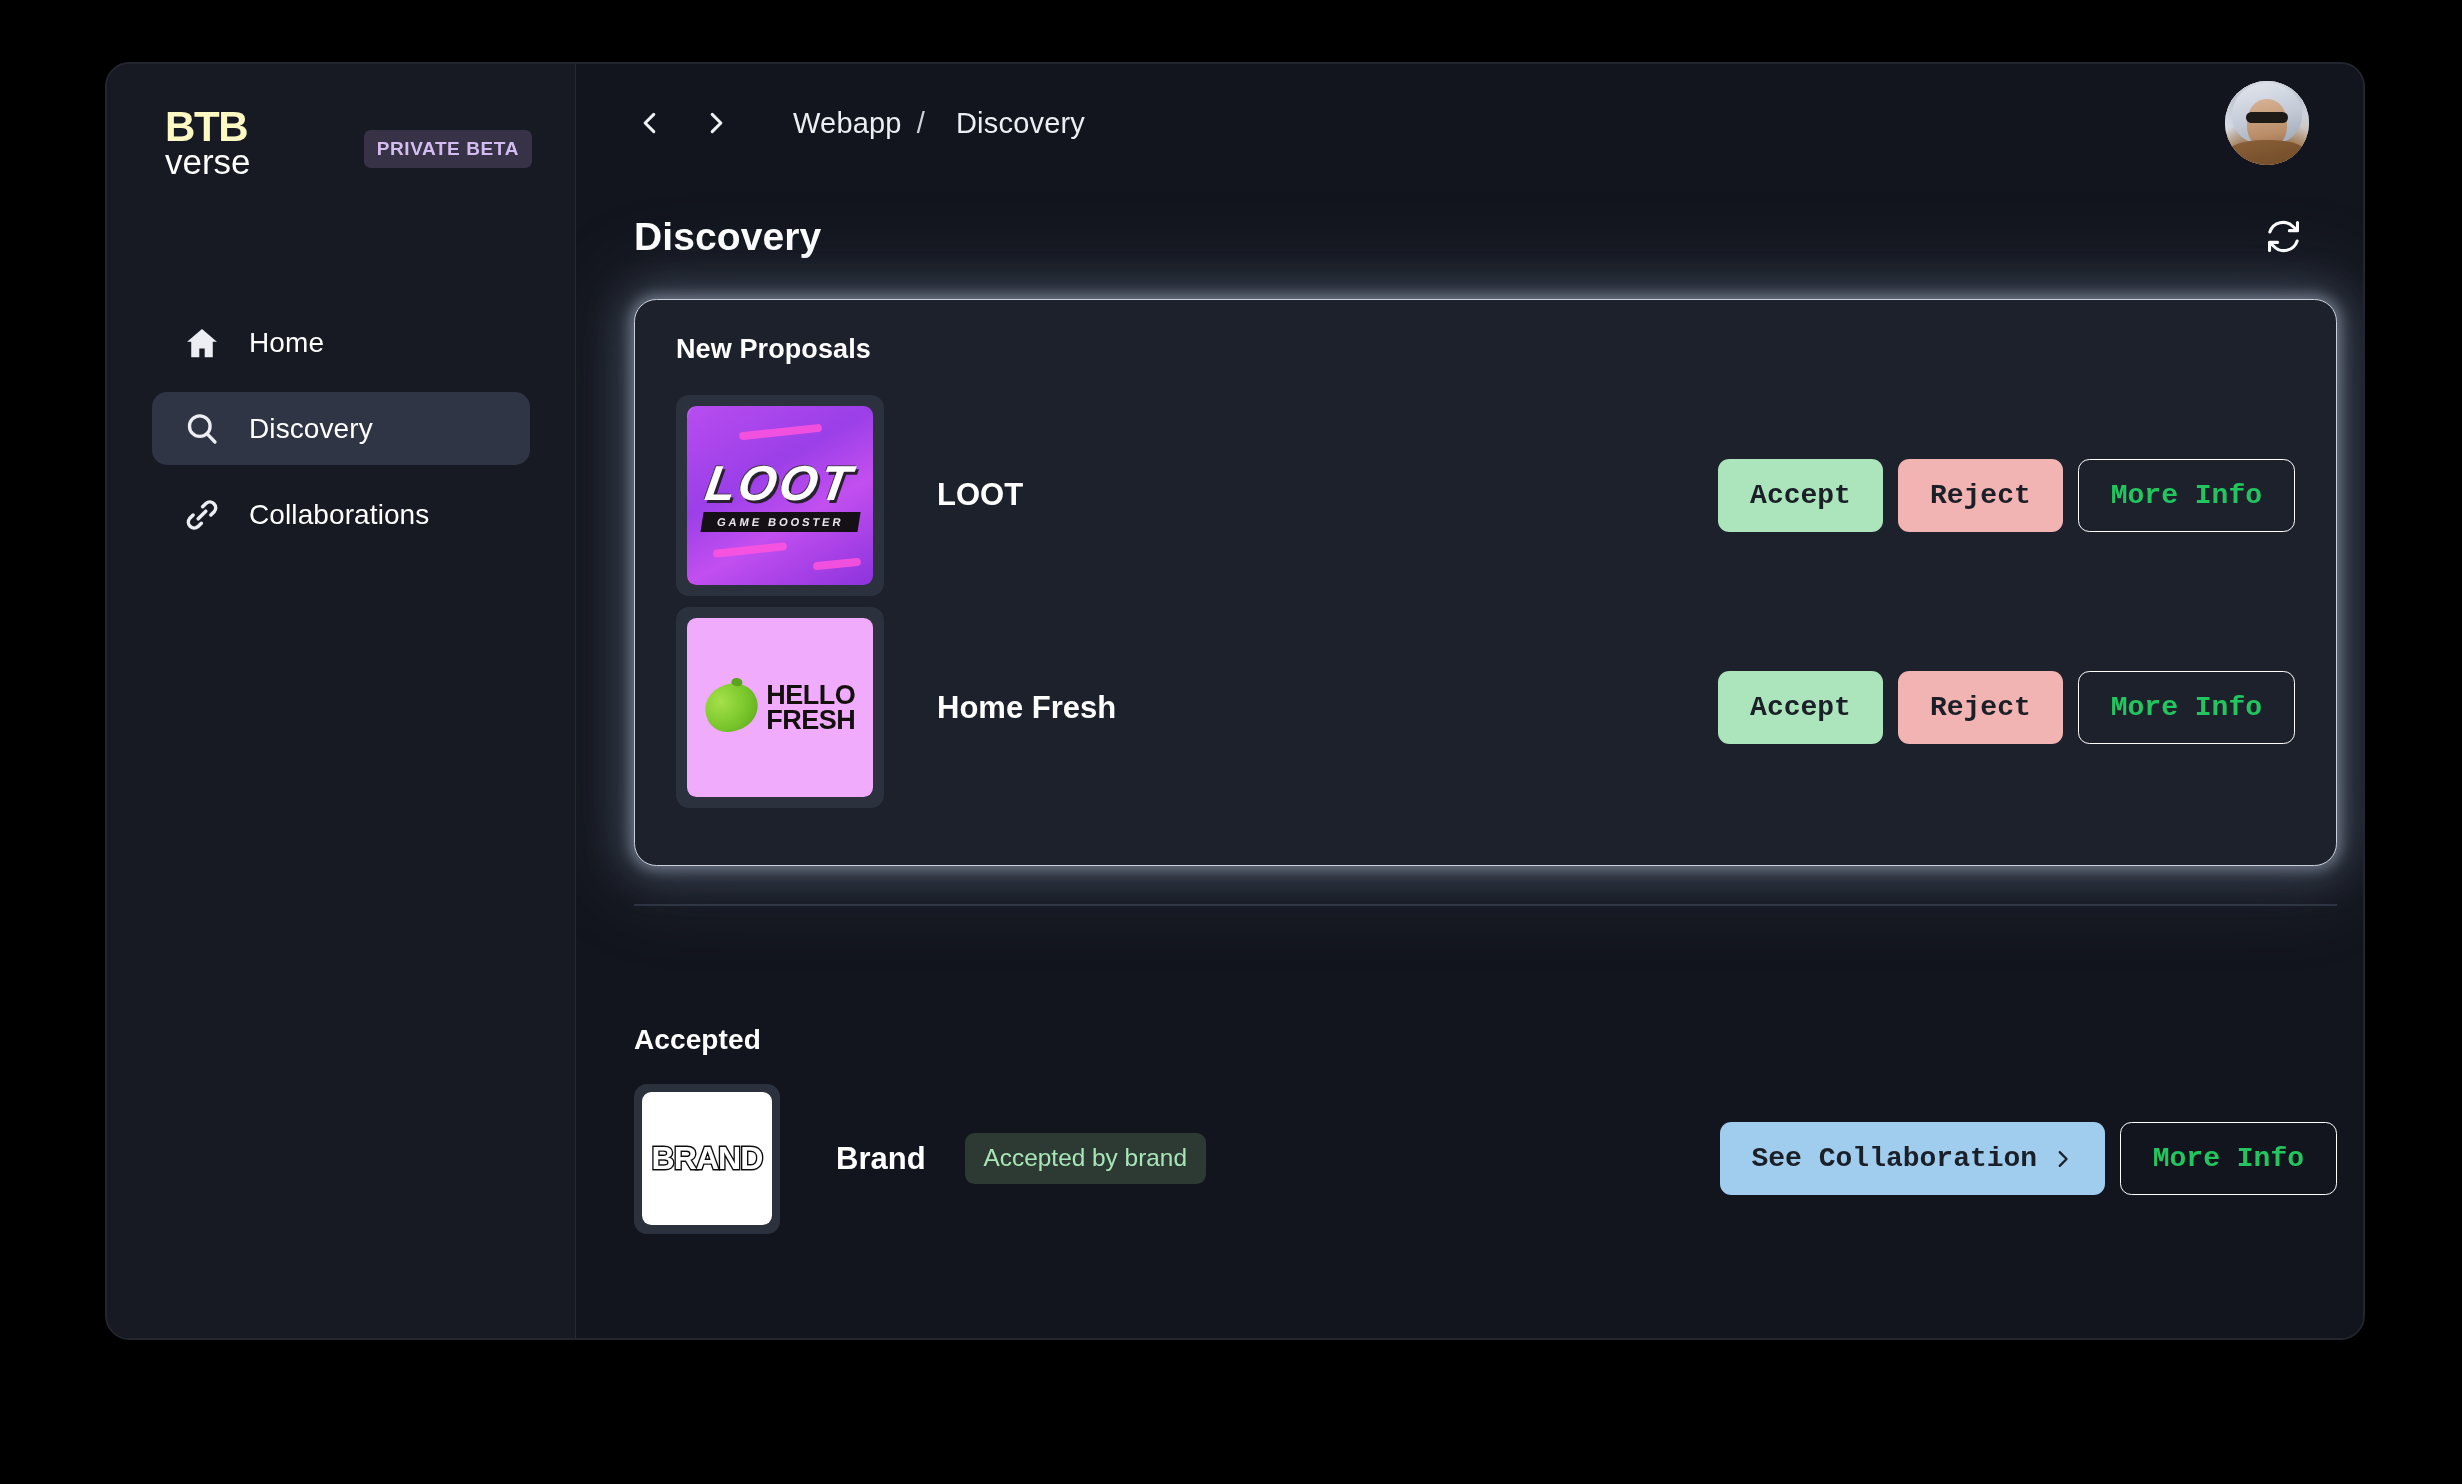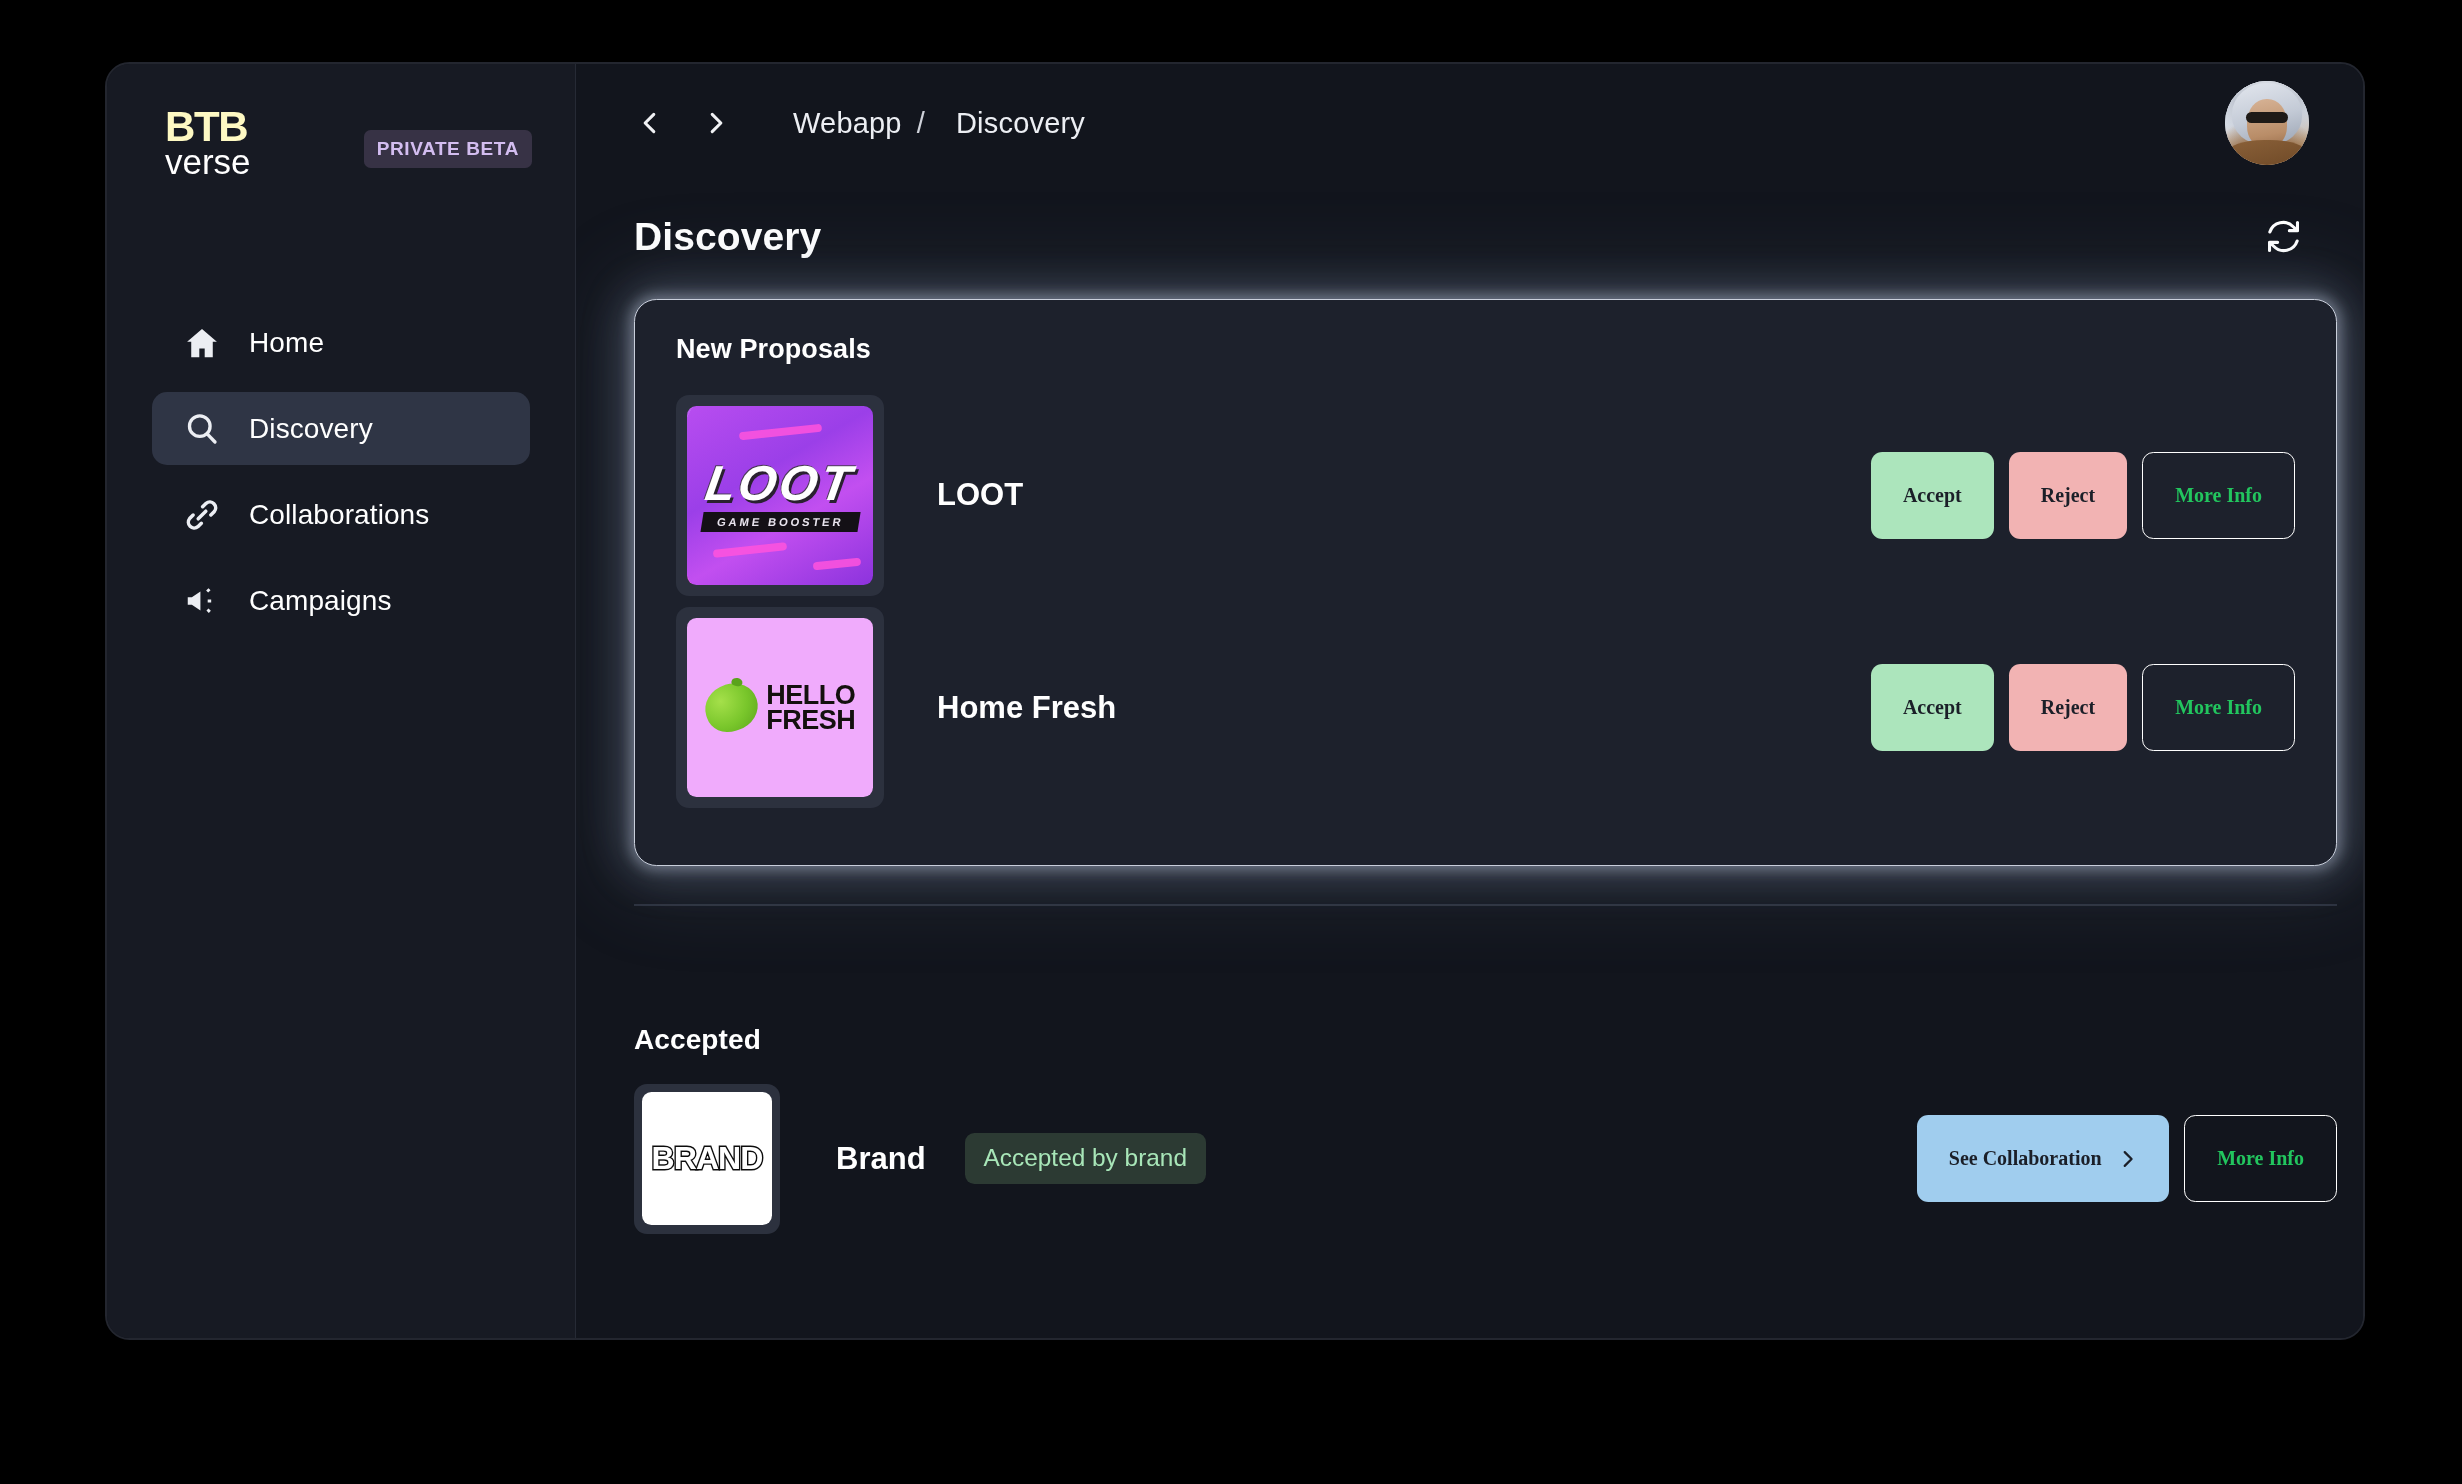--- a/index.html
+++ b/index.html
@@ -402,25 +402,25 @@
   }
 
   .row-actions {
     margin-left: auto;
     display: flex;
     align-items: center;
     gap: 15px;
   }
 
   .btn {
-    height: 87px;
+    height: 73px;
     border-radius: 11.3px;
     border: none;
-    font-family: Liberation Serif, serif;
-    font-size: 20px;
+    font-family: Liberation Mono, monospace;
+    font-size: 28px;
     font-weight: 700;
     cursor: pointer;
     display: flex;
     align-items: center;
     justify-content: center;
     padding: 0 32px;
     white-space: nowrap;
   }
   .btn-accept { background: #ace5bc; color: #1b1f28; }
   .btn-reject { background: #f2b3b3; color: #1b1f28; }
@@ -533,29 +533,20 @@
         <span class="nav-icon">
           <svg width="38" height="38" viewBox="0 0 24 24" fill="none" stroke="currentColor" stroke-width="2.2" stroke-linecap="round">
             <path d="M9.6 14.4 14.4 9.6"></path>
             <path d="M12.4 6.8 14.6 4.6a3.7 3.7 0 0 1 5.2 5.2l-2.2 2.2"></path>
             <path d="M11.6 17.2 9.4 19.4a3.7 3.7 0 0 1-5.2-5.2l2.2-2.2"></path>
           </svg>
         </span>
         <span class="nav-label">Collaborations</span>
       </div>
 
-      <div class="nav-item">
-        <span class="nav-icon">
-          <svg width="38" height="38" viewBox="0 0 24 24" fill="currentColor">
-            <path d="M3 9.6v4.8h2.6l5.4 3.6V6L5.6 9.6H3z"></path>
-            <path d="M14.6 5.4l1.5-1.5 1.3 1.3-1.5 1.5zM15.6 11.1h2.2v1.9h-2.2zM16.1 16.7l1.5 1.5-1.3 1.3-1.5-1.5z"></path>
-          </svg>
-        </span>
-        <span class="nav-label">Campaigns</span>
-      </div>
 
     </nav>
   </aside>
 
   <section class="main">
 
     <div class="topbar">
       <div class="nav-arrows">
         <span class="arrow-btn">
           <svg width="26" height="32" viewBox="0 0 24 24" fill="none" stroke="currentColor" stroke-width="2.8" stroke-linecap="round" stroke-linejoin="round">

